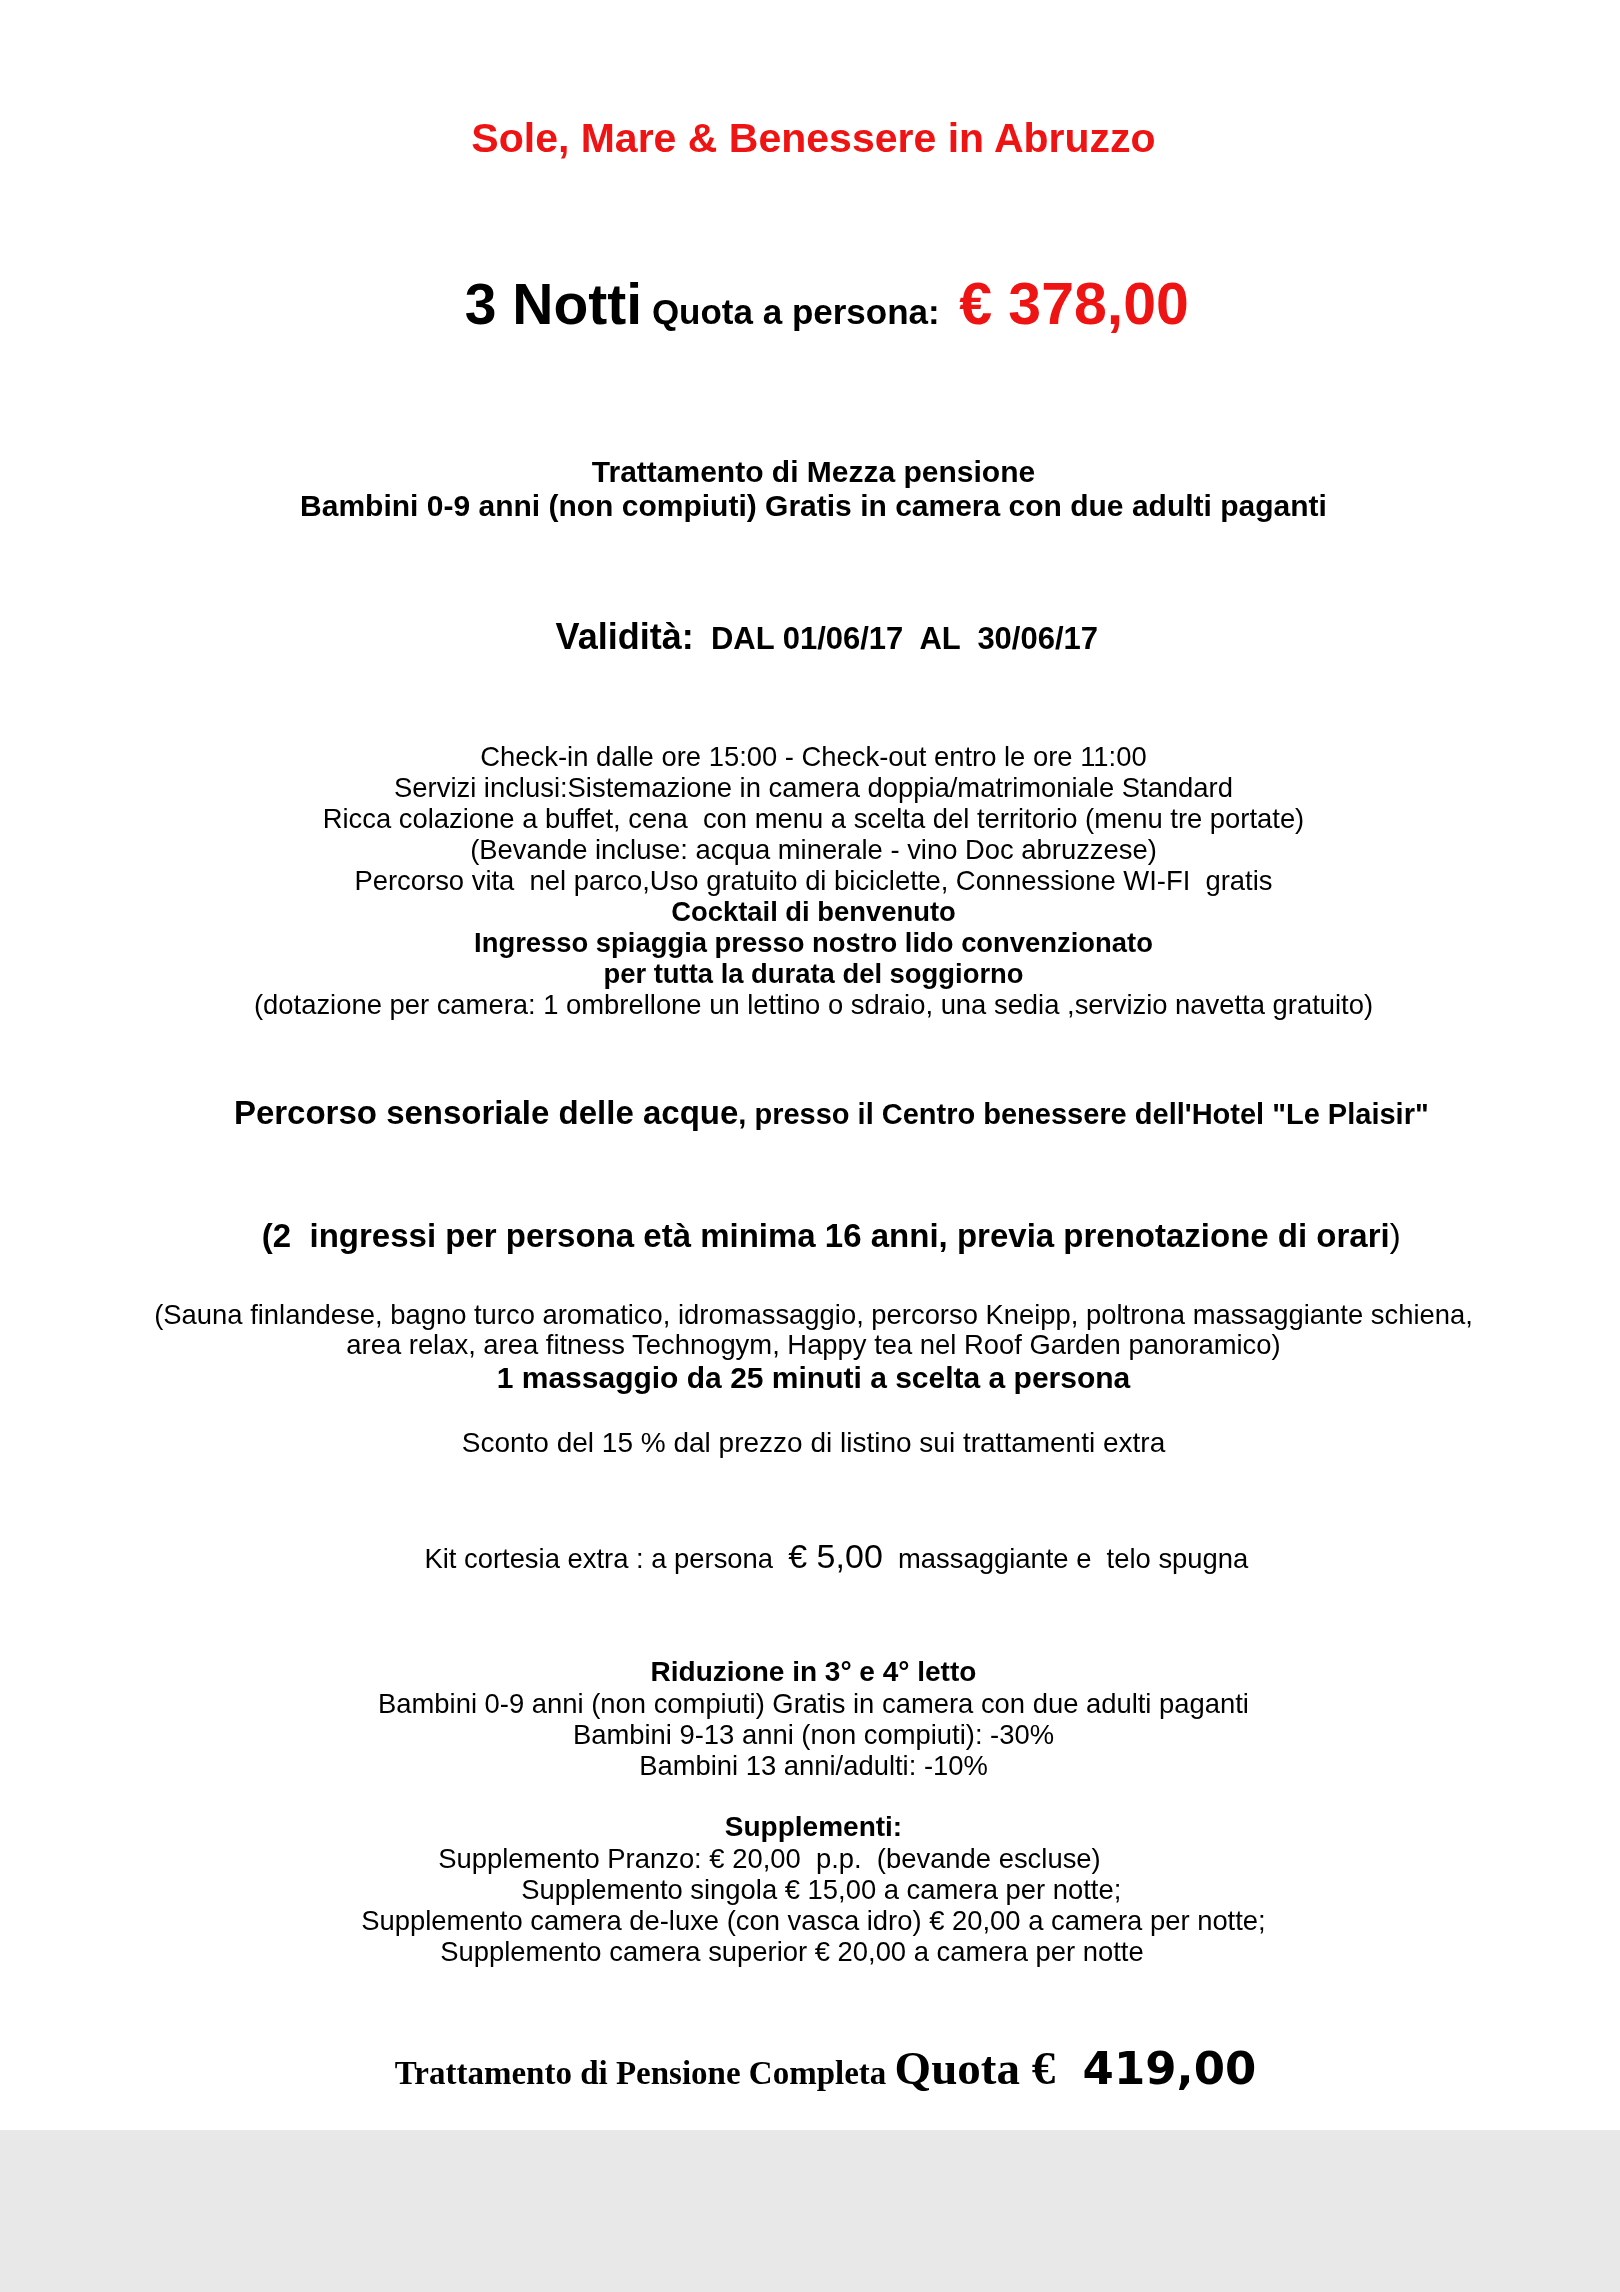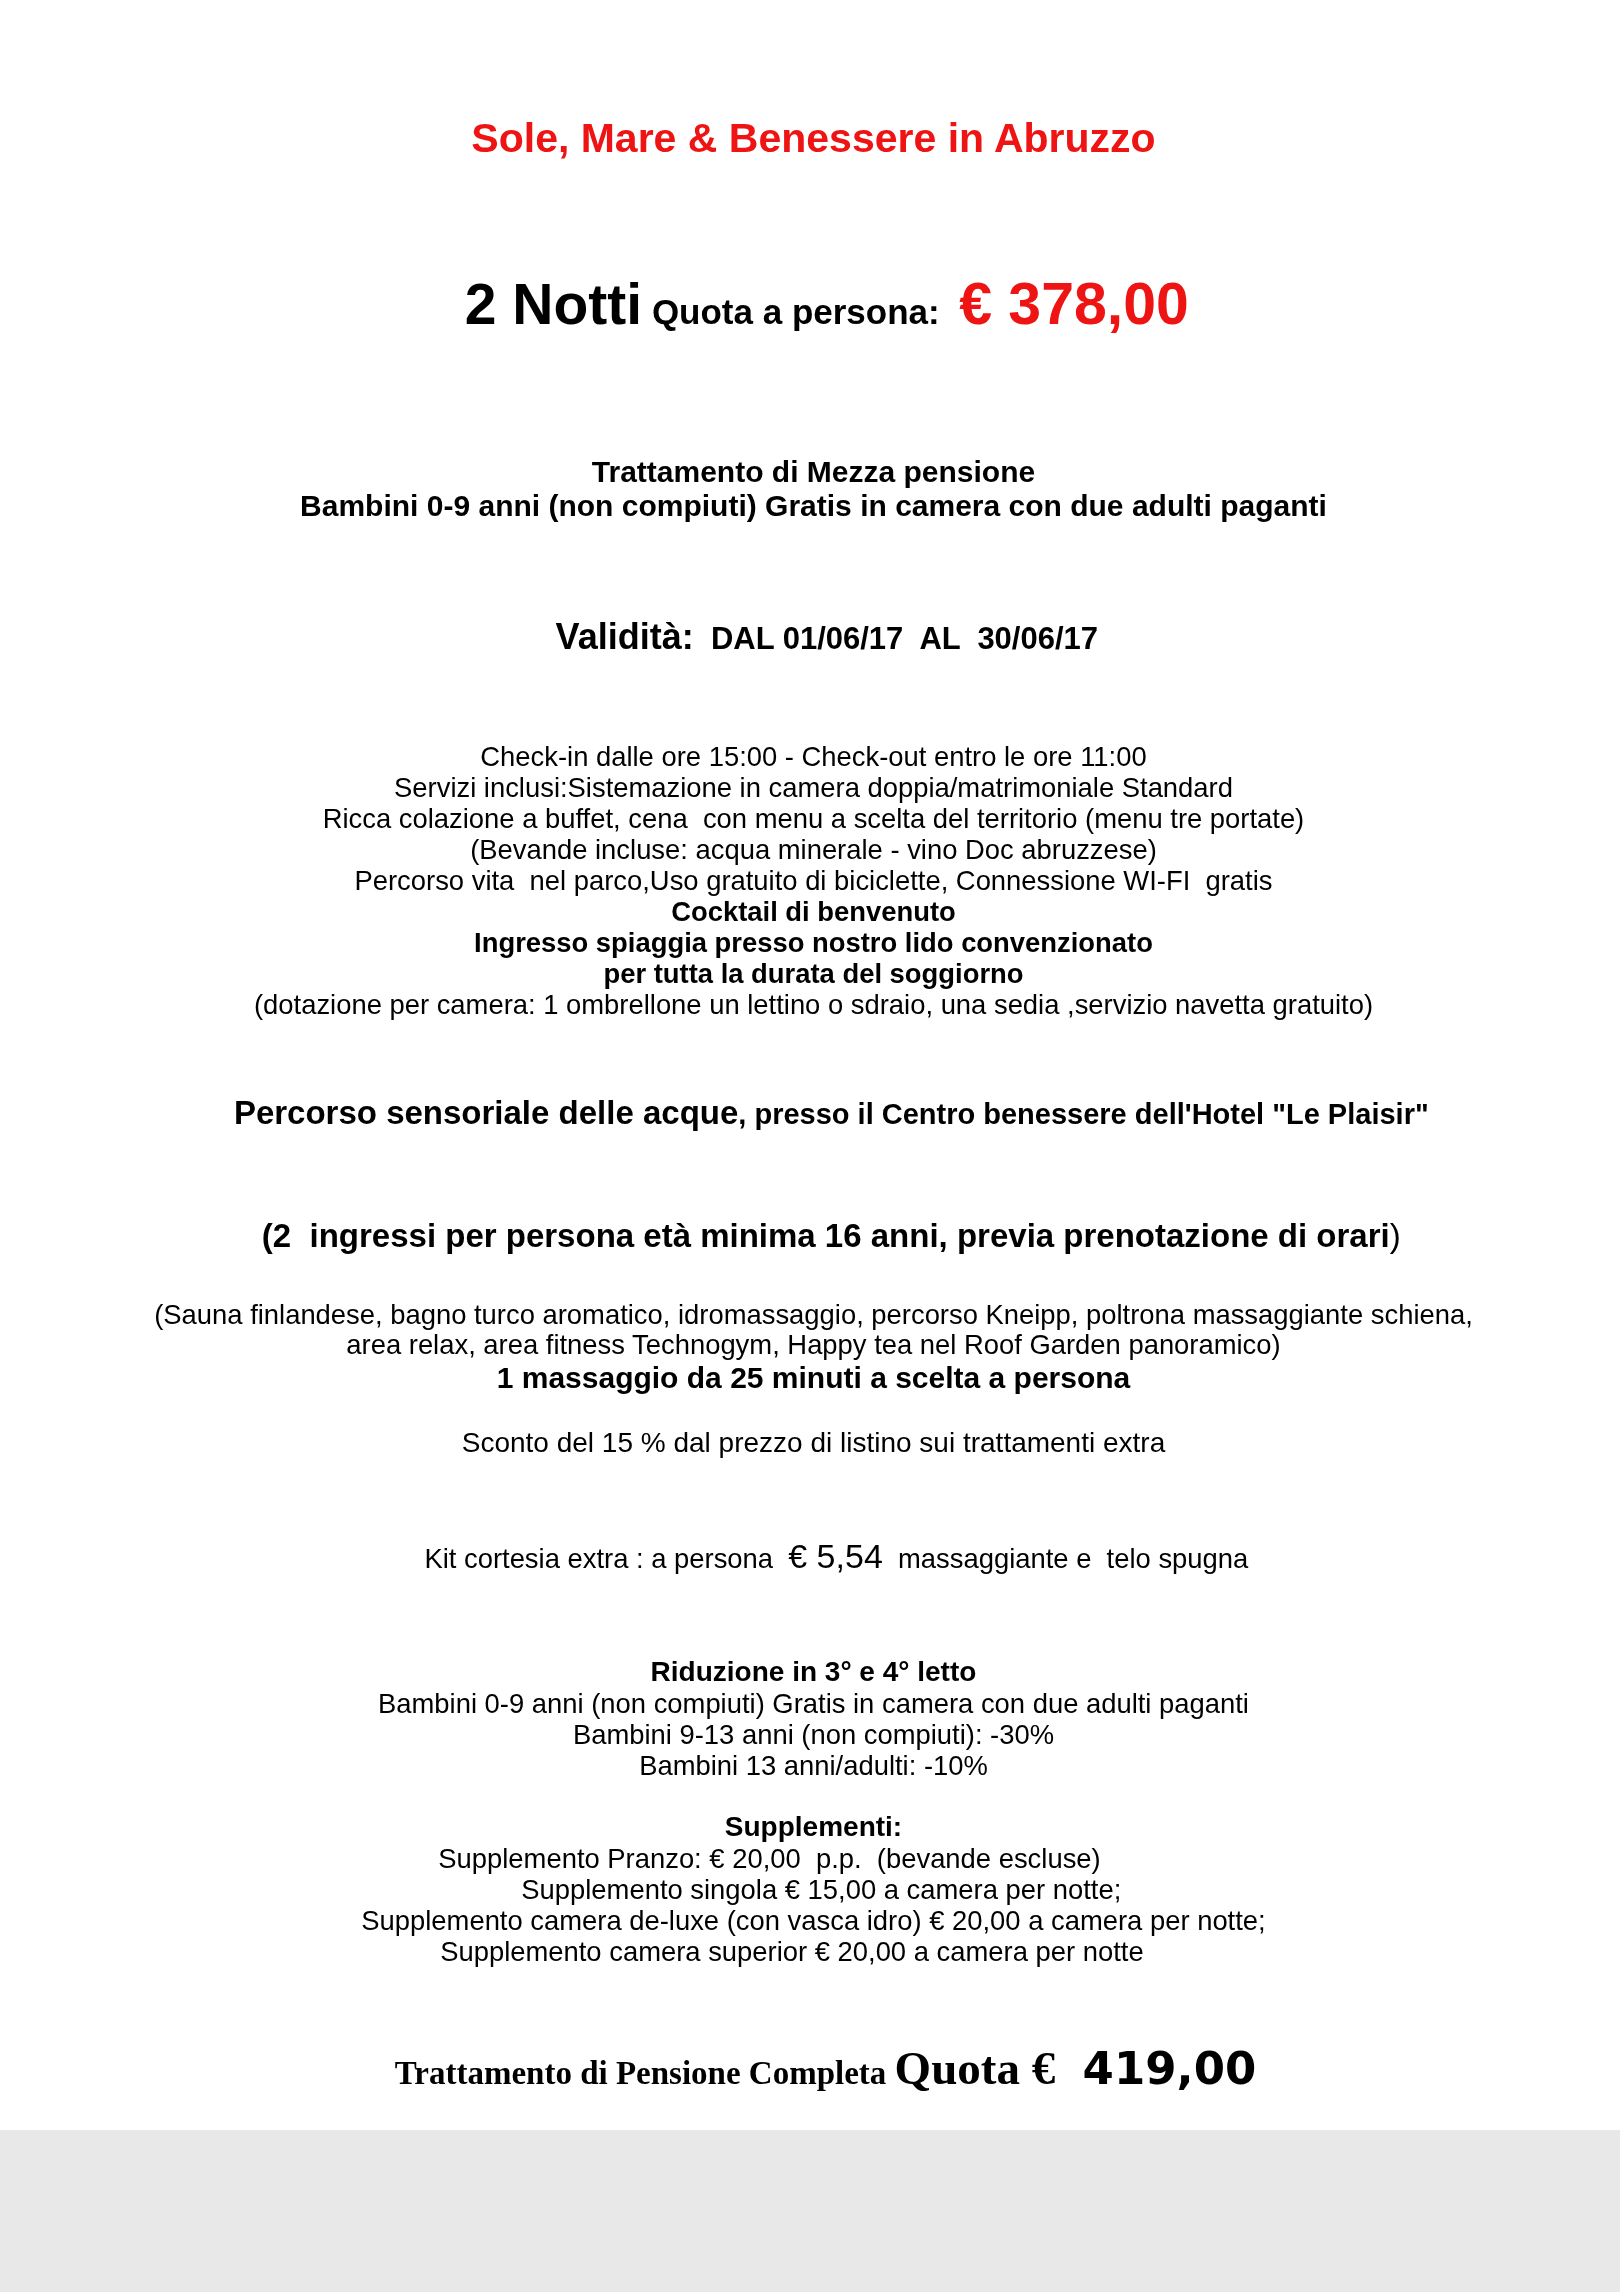--- a/index.html
+++ b/index.html
@@ -58,21 +58,21 @@
 </style>
 </head>
 <body>
 
 <div class="page">
   <div class="doc">
 
     <div class="line title red">Sole, Mare &amp; Benessere in Abruzzo</div>
 
     <div class="line offer">
-      <span class="nights">2 Notti</span><span class="label"> Quota a persona:  </span><span class="price red">€ 378,00</span>
+      <span class="nights">3 Notti</span><span class="label"> Quota a persona:  </span><span class="price red">€ 378,00</span>
     </div>
 
     <div class="board">
       <div class="line">Trattamento di Mezza pensione</div>
       <div class="line">Bambini 0-9 anni (non compiuti) Gratis in camera con due adulti paganti</div>
     </div>
 
     <div class="line validity">
       <span class="vlabel">Validità:</span><span class="vdates">  DAL 01/06/17  AL  30/06/17</span>
     </div>
@@ -99,21 +99,21 @@
     </div>
     <div class="spadetail">
       <div class="line">(Sauna finlandese, bagno turco aromatico, idromassaggio, percorso Kneipp, poltrona massaggiante schiena,</div>
       <div class="line">area relax, area fitness Technogym, Happy tea nel Roof Garden panoramico)</div>
     </div>
     <div class="line massaggio">1 massaggio da 25 minuti a scelta a persona</div>
 
     <div class="line sconto">Sconto del 15 % dal prezzo di listino sui trattamenti extra</div>
 
     <div class="line kit">
-      <span>Kit cortesia extra : a persona  </span><span class="eur">€ 5,54</span><span>  massaggiante e  telo spugna</span>
+      <span>Kit cortesia extra : a persona  </span><span class="eur">€ 5,00</span><span>  massaggiante e  telo spugna</span>
     </div>
 
     <div class="line riduzione">Riduzione in 3° e 4° letto</div>
     <div class="ridlines">
       <div class="line">Bambini 0-9 anni (non compiuti) Gratis in camera con due adulti paganti</div>
       <div class="line">Bambini 9-13 anni (non compiuti): -30%</div>
       <div class="line">Bambini 13 anni/adulti: -10%</div>
     </div>
 
     <div class="line suppl-title">Supplementi:</div>

